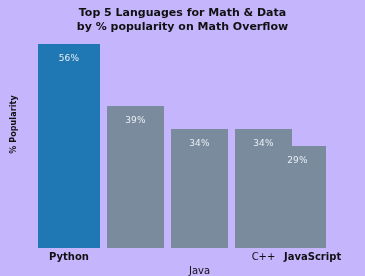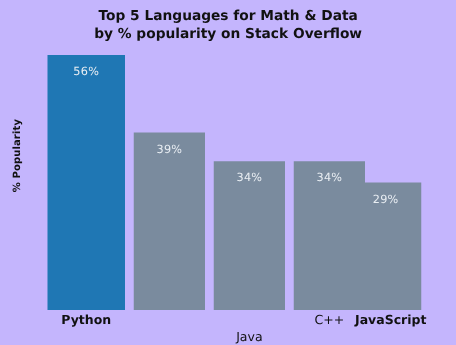--- a/index.html
+++ b/index.html
@@ -94,21 +94,21 @@
     font-weight: bold;
   }
 </style>
 </head>
 <body>
 
 <div id="chart-root">
 
   <div id="chart-title">
     <span class="tline">Top 5 Languages for Math &amp; Data</span>
-    <span class="tline">by % popularity on Stack Overflow</span>
+    <span class="tline">by % popularity on Math Overflow</span>
   </div>
 
   <div id="ylabel-wrap">
     <span id="ylabel">% Popularity</span>
   </div>
 
   <div id="plot-area"></div>
 
 <div class="bar" style="left: 38px; width: 62px; height: 204px; background: rgb(31, 119, 180);">
       <span class="bar-value" style="color: rgb(233, 238, 243);">56%</span>
@@ -118,17 +118,17 @@
       <span class="bar-value" style="color: rgb(233, 238, 243);">39%</span>
     </div>
     <div class="bar" style="left: 171px; width: 57px; height: 119px; background: rgb(122, 139, 158);">
       <span class="bar-value" style="color: rgb(233, 238, 243);">34%</span>
     </div>
     <div class="xtick" style="left: 171px; width: 57px; margin-top: 14px;">Java</div>
     <div class="bar" style="left: 235px; width: 57px; height: 119px; background: rgb(122, 139, 158);">
       <span class="bar-value" style="color: rgb(233, 238, 243);">34%</span>
     </div>
     <div class="xtick" style="left: 235px; width: 57px;">C++</div>
-    <div class="bar" style="left: 280px; width: 57px; height: 102px; background: rgb(122, 139, 158); text-decoration: underline;">
+    <div class="bar" style="left: 269px; width: 57px; height: 102px; background: rgb(122, 139, 158); text-decoration: underline;">
       <span class="bar-value" style="color: rgb(233, 238, 243);">29%</span>
     </div>
     <div class="xtick" style="left: 284px; width: 57px; font-weight: bold;">JavaScript</div>
   </div>
 
 </body></html>

